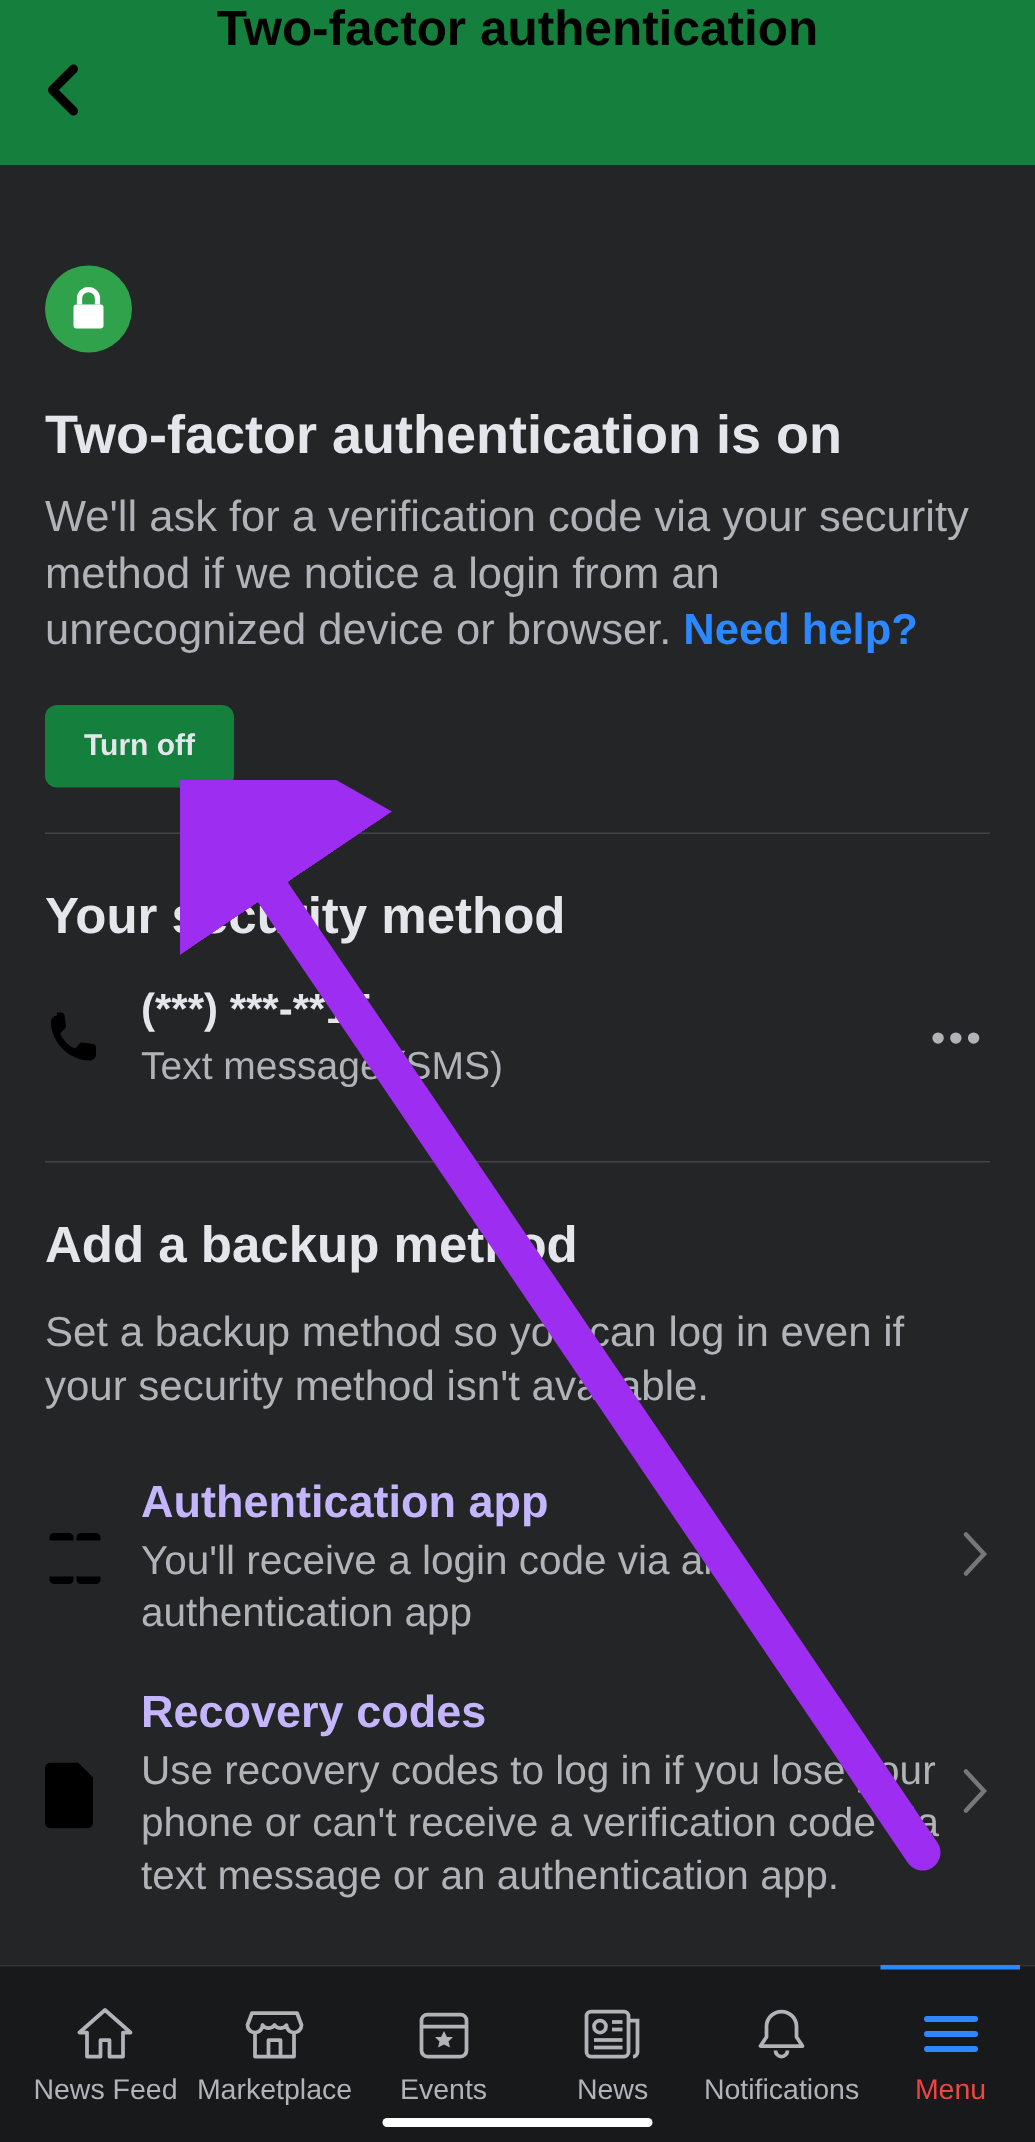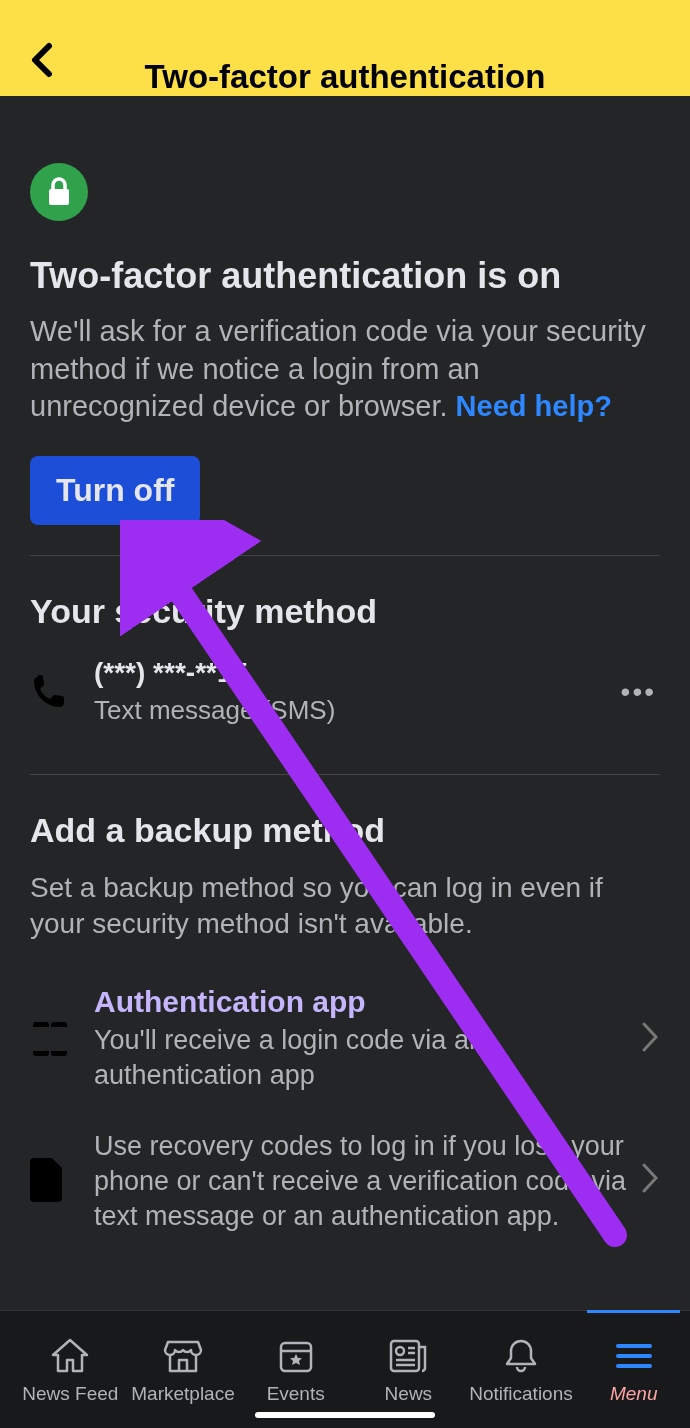--- a/index.html
+++ b/index.html
@@ -1,43 +1,43 @@
 <!DOCTYPE html>
 <html><head>
 <meta charset="utf-8">
 <style>
   * { margin: 0; padding: 0; box-sizing: border-box; }
   html, body { width: 690px; height: 1428px; font-family: -apple-system, Helvetica, Arial, sans-serif; background: #242526; overflow: hidden; }
-  .header { width: 100%; height: 96px; background: #fde047; display: flex; align-items: flex-end; position: relative; }
+  .header { width: 100%; height: 110px; background: #15803d; display: flex; align-items: flex-start; position: relative; }
   .back-btn { position: absolute; left: 22px; top: 40px; width: 40px; height: 40px; display:flex; align-items:center; justify-content:center; }
   .header-title { width: 100%; text-align: center; color: #000; font-size: 33px; font-weight: 700; }
   .content { padding: 30px; color: #e4e6eb; margin-top: 37px; }
   .lock-badge { width: 58px; height: 58px; border-radius: 50%; background: #31a24c; display:flex; align-items:center; justify-content:center; margin-bottom: 34px; }
   .status-title { font-size: 36px; font-weight: 800; color: #e4e6eb; margin-bottom: 16px; }
   .status-desc { font-size: 29px; line-height: 1.3; color: #b0b3b8; font-weight: 500; }
   .help-link { color: #2d88ff; font-weight: 600; }
-  .turnoff-btn { margin-top: 30px; display:inline-block; background: #1d4ed8; color: #e4e6eb; font-size: 32px; font-weight: 600; padding: 16px 26px; border-radius: 8px; border: none; }
+  .turnoff-btn { margin-top: 30px; display:inline-block; background: #15803d; color: #e4e6eb; font-size: 20px; font-weight: 600; padding: 16px 26px; border-radius: 8px; border: none; }
   .divider { border: none; border-top: 1px solid #444; margin-top: 30px; }
   .section-title { font-size: 34px; font-weight: 800; color: #e4e6eb; margin-top: 36px; margin-bottom: 20px; }
   .method-row { display:flex; align-items:center; padding: 6px 0 18px 0; position: relative; }
   .method-icon { width: 46px; display:flex; align-items:flex-start; justify-content:flex-start; color: #000; flex-shrink:0; }
   .method-text { margin-left: 18px; flex: 1; }
   .method-title { font-size: 28px; font-weight: 600; color: #e4e6eb; }
   .method-sub { font-size: 26px; color: #b0b3b8; margin-top: 6px; font-weight: 500; }
   .more-icon { color: #b0b3b8; font-size: 28px; letter-spacing: 2px; padding-right: 4px; }
   .section-desc { font-size: 28px; color: #b0b3b8; line-height: 1.3; margin-bottom: 26px; font-weight: 500; }
   .backup-row { display:flex; align-items:center; padding: 16px 0; }
   .backup-icon { width: 46px; display:flex; align-items:flex-start; justify-content:flex-start; flex-shrink:0; color:#000; }
   .backup-text { margin-left: 18px; flex: 1; }
   .backup-title { font-size: 30px; font-weight: 700; color: #c4b5fd; }
   .backup-sub { font-size: 27px; color: #b0b3b8; margin-top: 4px; line-height: 1.3; font-weight: 500;}
   .chevron { color: #777; flex-shrink:0; margin-left: 8px; }
   .tabbar { position: absolute; bottom: 0; left: 0; width: 100%; height: 118px; background: #18191a; display:flex; border-top: 1px solid #333; padding-left: 14px; }
   .tab { flex: 1; display:flex; flex-direction:column; align-items:center; justify-content:center; color: #b0b3b8; gap:6px; position:relative; }
-  .tab.active { color: #fca5a5; font-style: italic; }
+  .tab.active { color: #ef4444; }
   .tab.active::before { content:''; position:absolute; top:-1px; left:10px; right:10px; height:3px; background:#2d88ff; }
   .tab-label { font-size: 19px; font-weight:500; }
   .tab-icon { height: 42px; display:flex; align-items:center; justify-content:center; }
   .home-indicator { position:absolute; bottom: 10px; left: 50%; transform:translateX(-50%); width: 180px; height: 6px; border-radius: 3px; background: #fff; }
   .arrow-annotation { position:absolute; pointer-events:none; z-index: 50; }
 </style>
 </head>
 <body>
 
 <div class="header">
@@ -104,20 +104,21 @@
     </div>
   </div>
 
   <div class="backup-row">
     <div class="backup-icon">
       <svg width="36" height="44" viewBox="0 0 36 44">
         <path d="M4 0h18l10 10v30a4 4 0 0 1-4 4H4a4 4 0 0 1-4-4V4a4 4 0 0 1 4-4z" fill="#000"></path>
       </svg>
     </div>
     <div class="backup-text">
+      <div class="backup-title">Recovery codes</div>
       <div class="backup-sub">Use recovery codes to log in if you lose your phone or can't receive a verification code via text message or an authentication app.</div>
     </div>
     <div class="chevron">
       <svg width="20" height="34" viewBox="0 0 20 34">
           <path d="M4 4 L16 17 L4 30" stroke="#777" stroke-width="3" fill="none" stroke-linecap="round"></path>
         </svg>
     </div>
   </div>
 
 </div>

